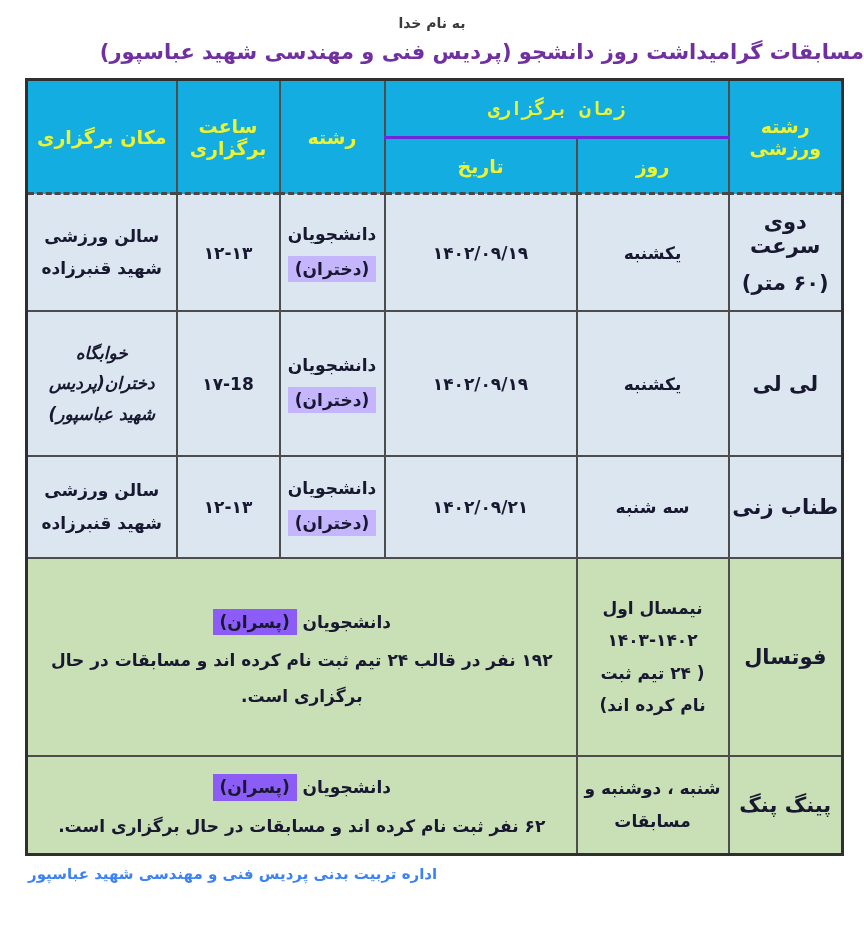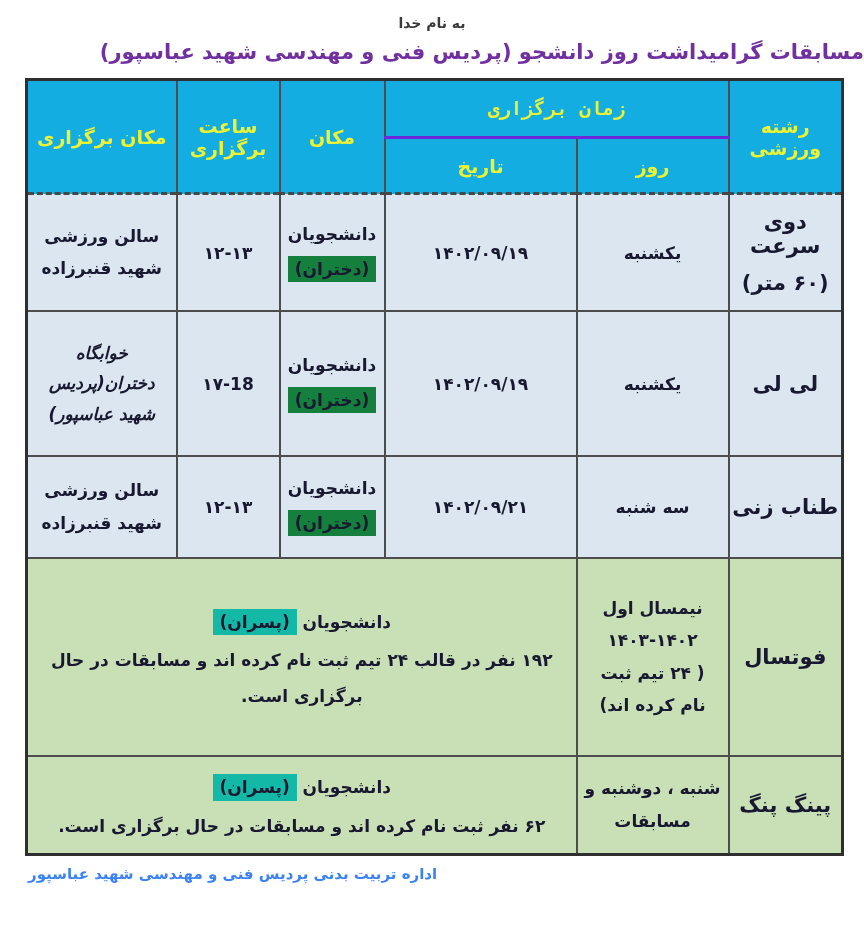--- a/index.html
+++ b/index.html
@@ -44,22 +44,22 @@
   tr.r3{height:102px}
   tr.r4{height:198px}
   tr.r5{height:93px}
   tbody td{font-weight:bold;font-size:17px;}
   tr.light td{background:#dce6f0;}
   tr.green td{background:#c9dfb5;}
   td.sport-cell{font-size:21px;}
   .stack div{margin:13px 0;line-height:1.15;}
   .stack-wide div{margin:11px 0;line-height:1.15;font-style:italic;}
   .num{direction:ltr;unicode-bidi:isolate;}
-  .hl-yellow{background:#15803d;padding:3px 7px;display:inline-block;}
-  .hl-cyan{background:#14b8a6;padding:3px 7px;display:inline-block;}
+  .hl-yellow{background:#c4b5fd;padding:3px 7px;display:inline-block;}
+  .hl-cyan{background:#8b5cf6;padding:3px 7px;display:inline-block;}
   .aud-line{margin:12px 0;}
   .detail-line{margin:15px 0;line-height:1.2;}
   .doc-footer{
     margin:9px 0 0 28px;width:max-content;direction:rtl;
     font-size:15px;font-weight:bold;color:#3b82f6;
   }
 </style>
 </head>
 <body>
 
@@ -72,21 +72,21 @@
       <col class="c-day">
       <col class="c-date">
     <col class="c-aud">
       <col class="c-hour">
       <col class="c-loc">
   </colgroup>
   <thead>
     <tr class="h1">
       <th rowspan="2">رشته ورزشی</th>
       <th colspan="2" class="time-h">زمان برگزاری</th>
-      <th rowspan="2">مکان</th>
+      <th rowspan="2">رشته</th>
       <th rowspan="2">
         <div>ساعت</div>
         <div>برگزاری</div>
       </th>
       <th rowspan="2">مکان برگزاری</th>
     </tr>
     <tr class="h2">
       <th>روز</th>
       <th>تاریخ</th>
     </tr>

